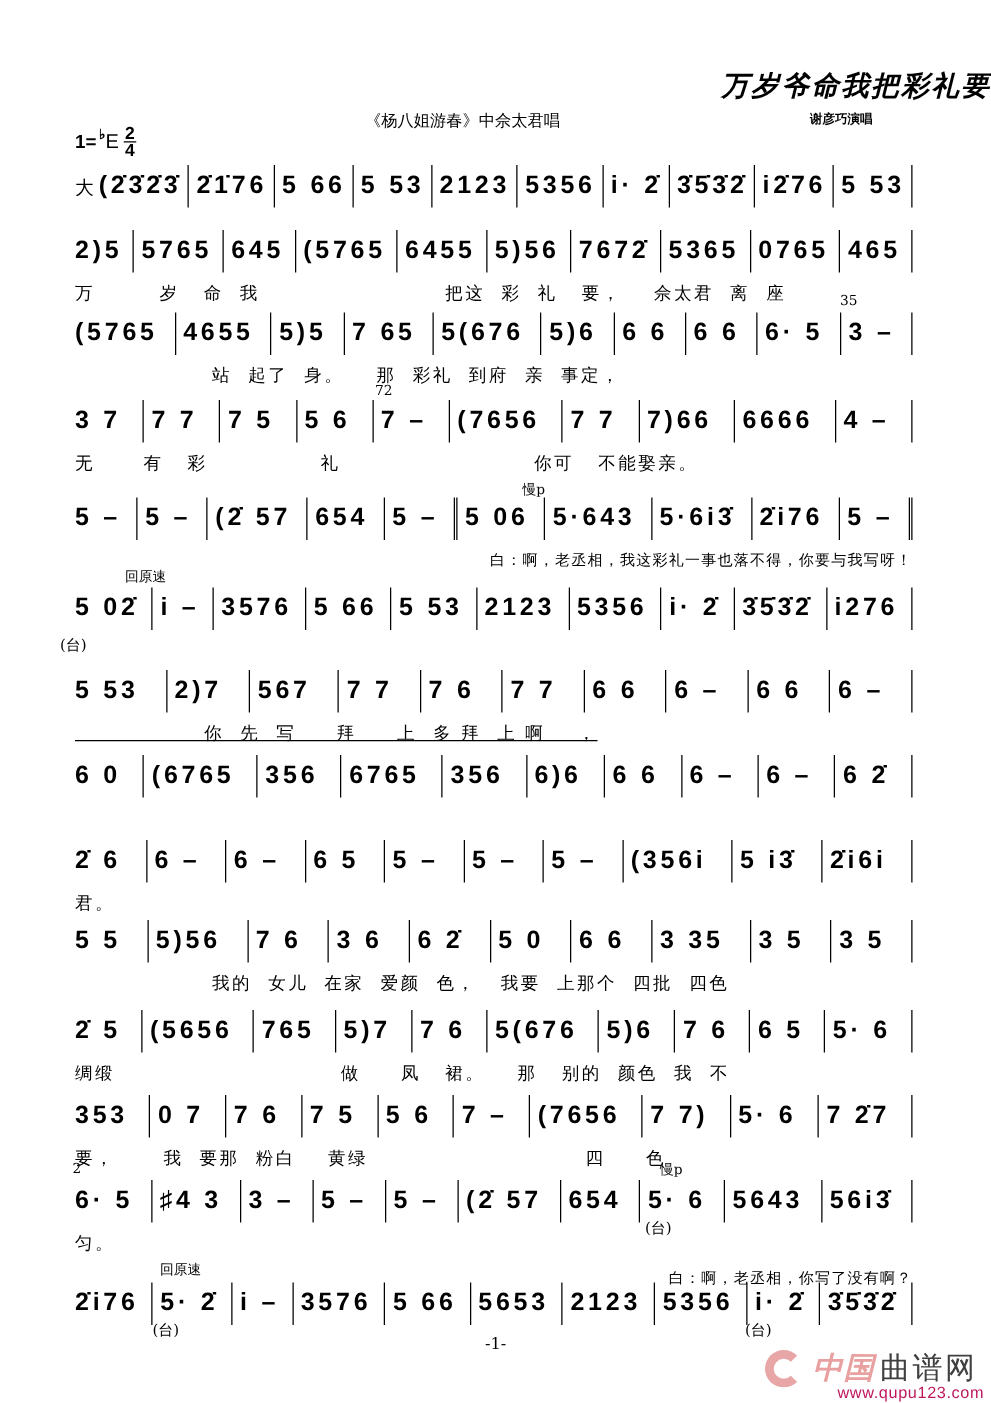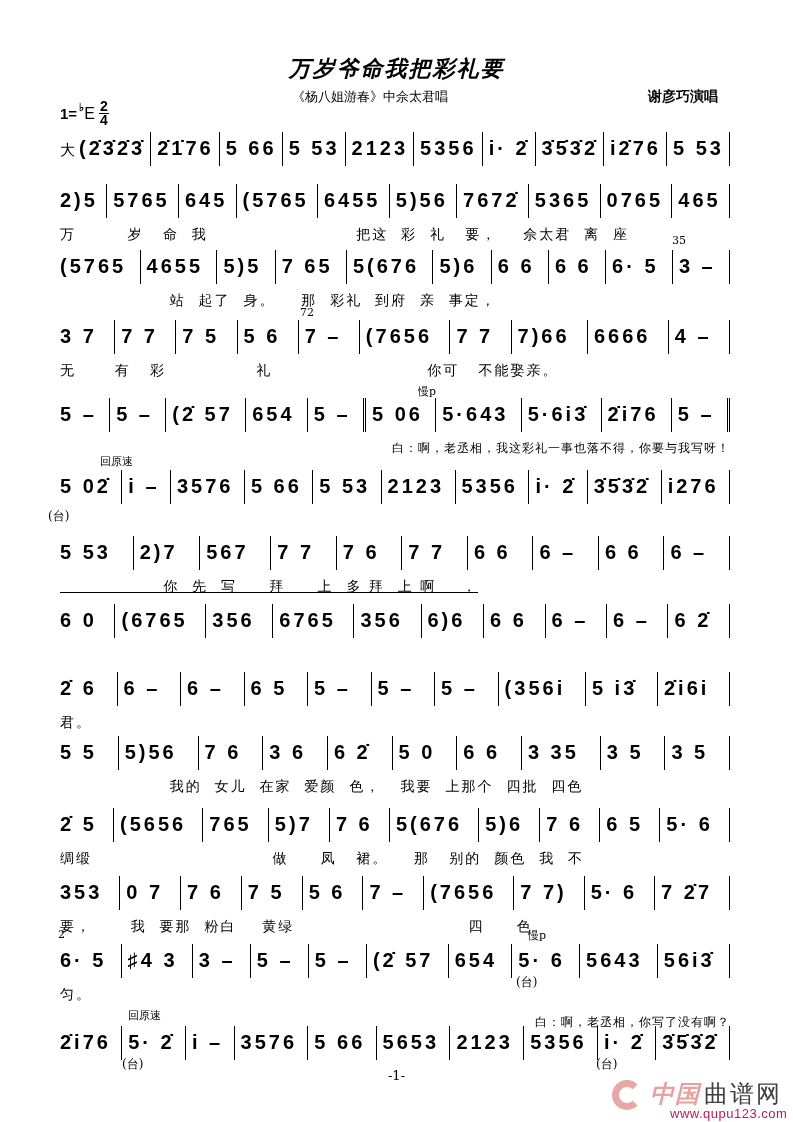--- a/index.html
+++ b/index.html
@@ -1,19 +1,19 @@
 <!DOCTYPE html>
 <html><head>
 <meta charset="utf-8">
 <style>
   html, body { margin:0; padding:0; background:#fff; }
   body { width:793px; height:1122px; position:relative; overflow:hidden; font-family:"Liberation Sans", sans-serif; color:#000; }
-  .title { position:absolute; top:54px; left:0; width:793px; text-align:center; font-family:"DejaVu Serif", serif; font-size:22px; font-weight:bold; font-style:italic; letter-spacing:2px; }
+  .title { position:absolute; top:54px; left:0; width:793px; text-align:right; font-family:"DejaVu Serif", serif; font-size:22px; font-weight:bold; font-style:italic; letter-spacing:2px; }
   .subtitle { position:absolute; top:88px; left:292px; font-family:"DejaVu Serif", serif; font-size:13px; }
-  .performer { position:absolute; top:88px; left:648px; font-family:"DejaVu Serif", serif; font-size:14px; font-weight:bold; }
+  .performer { position:absolute; top:88px; left:648px; font-family:"DejaVu Serif", serif; font-size:10px; font-weight:bold; }
   .key { position:absolute; top:100px; left:60px; font-size:15px; font-weight:bold; display:flex; align-items:center; }
   .key .flat { font-size:11px; position:relative; top:-6px; margin-left:2px; }
   .key .tone { font-weight:normal; font-size:16px; }
   .frac { display:inline-flex; flex-direction:column; align-items:center; margin-left:4px; line-height:13px; font-size:14px; font-weight:bold; }
   .frac .num { border-bottom:1.5px solid #000; padding:0 1px; }
   .row { position:absolute; left:60px; width:670px; }
   .notes { position:relative; height:34px; display:flex; align-items:flex-end; }
   .measure { flex:1 1 auto; height:34px; display:flex; align-items:flex-end; justify-content:flex-start; padding-left:6px; font-size:20px; font-weight:bold; font-family:"Liberation Sans", sans-serif; letter-spacing:3px; white-space:nowrap; border-right:1.3px solid #000; box-sizing:border-box; padding-bottom:6px; position:relative; }
   .measure.first { padding-left:0; }
   .measure.final { border-right:3px double #000; }

